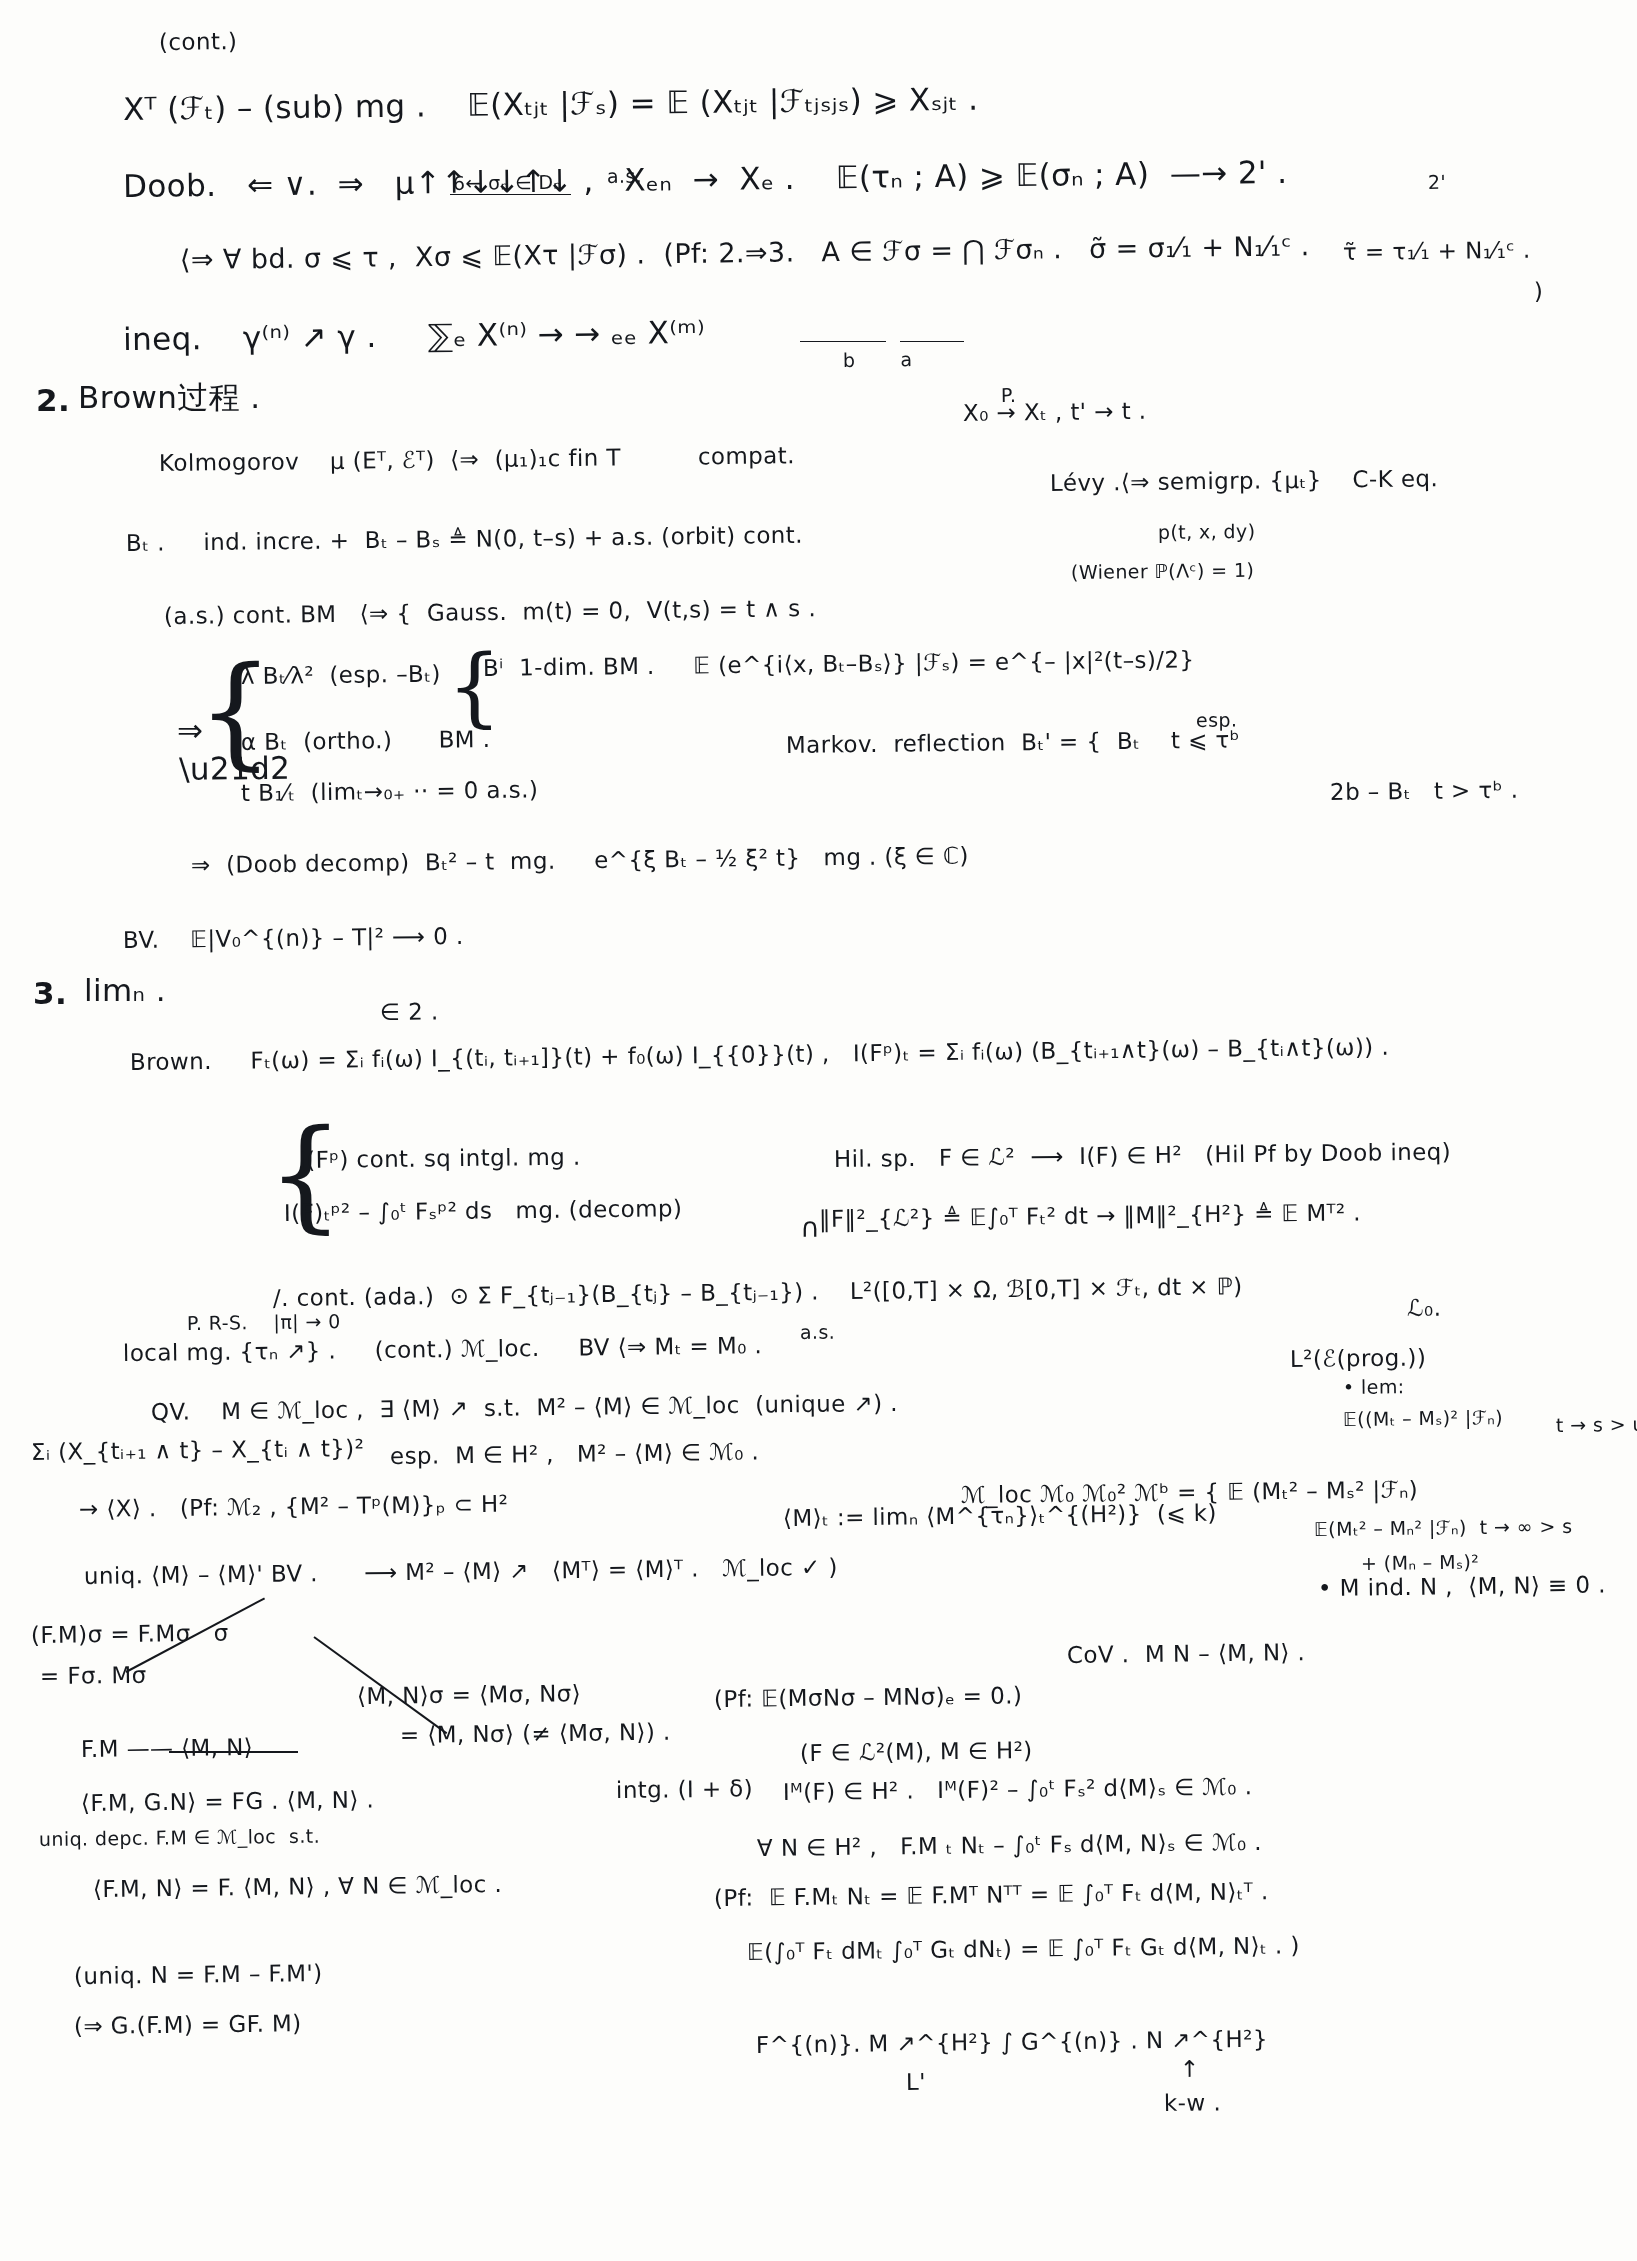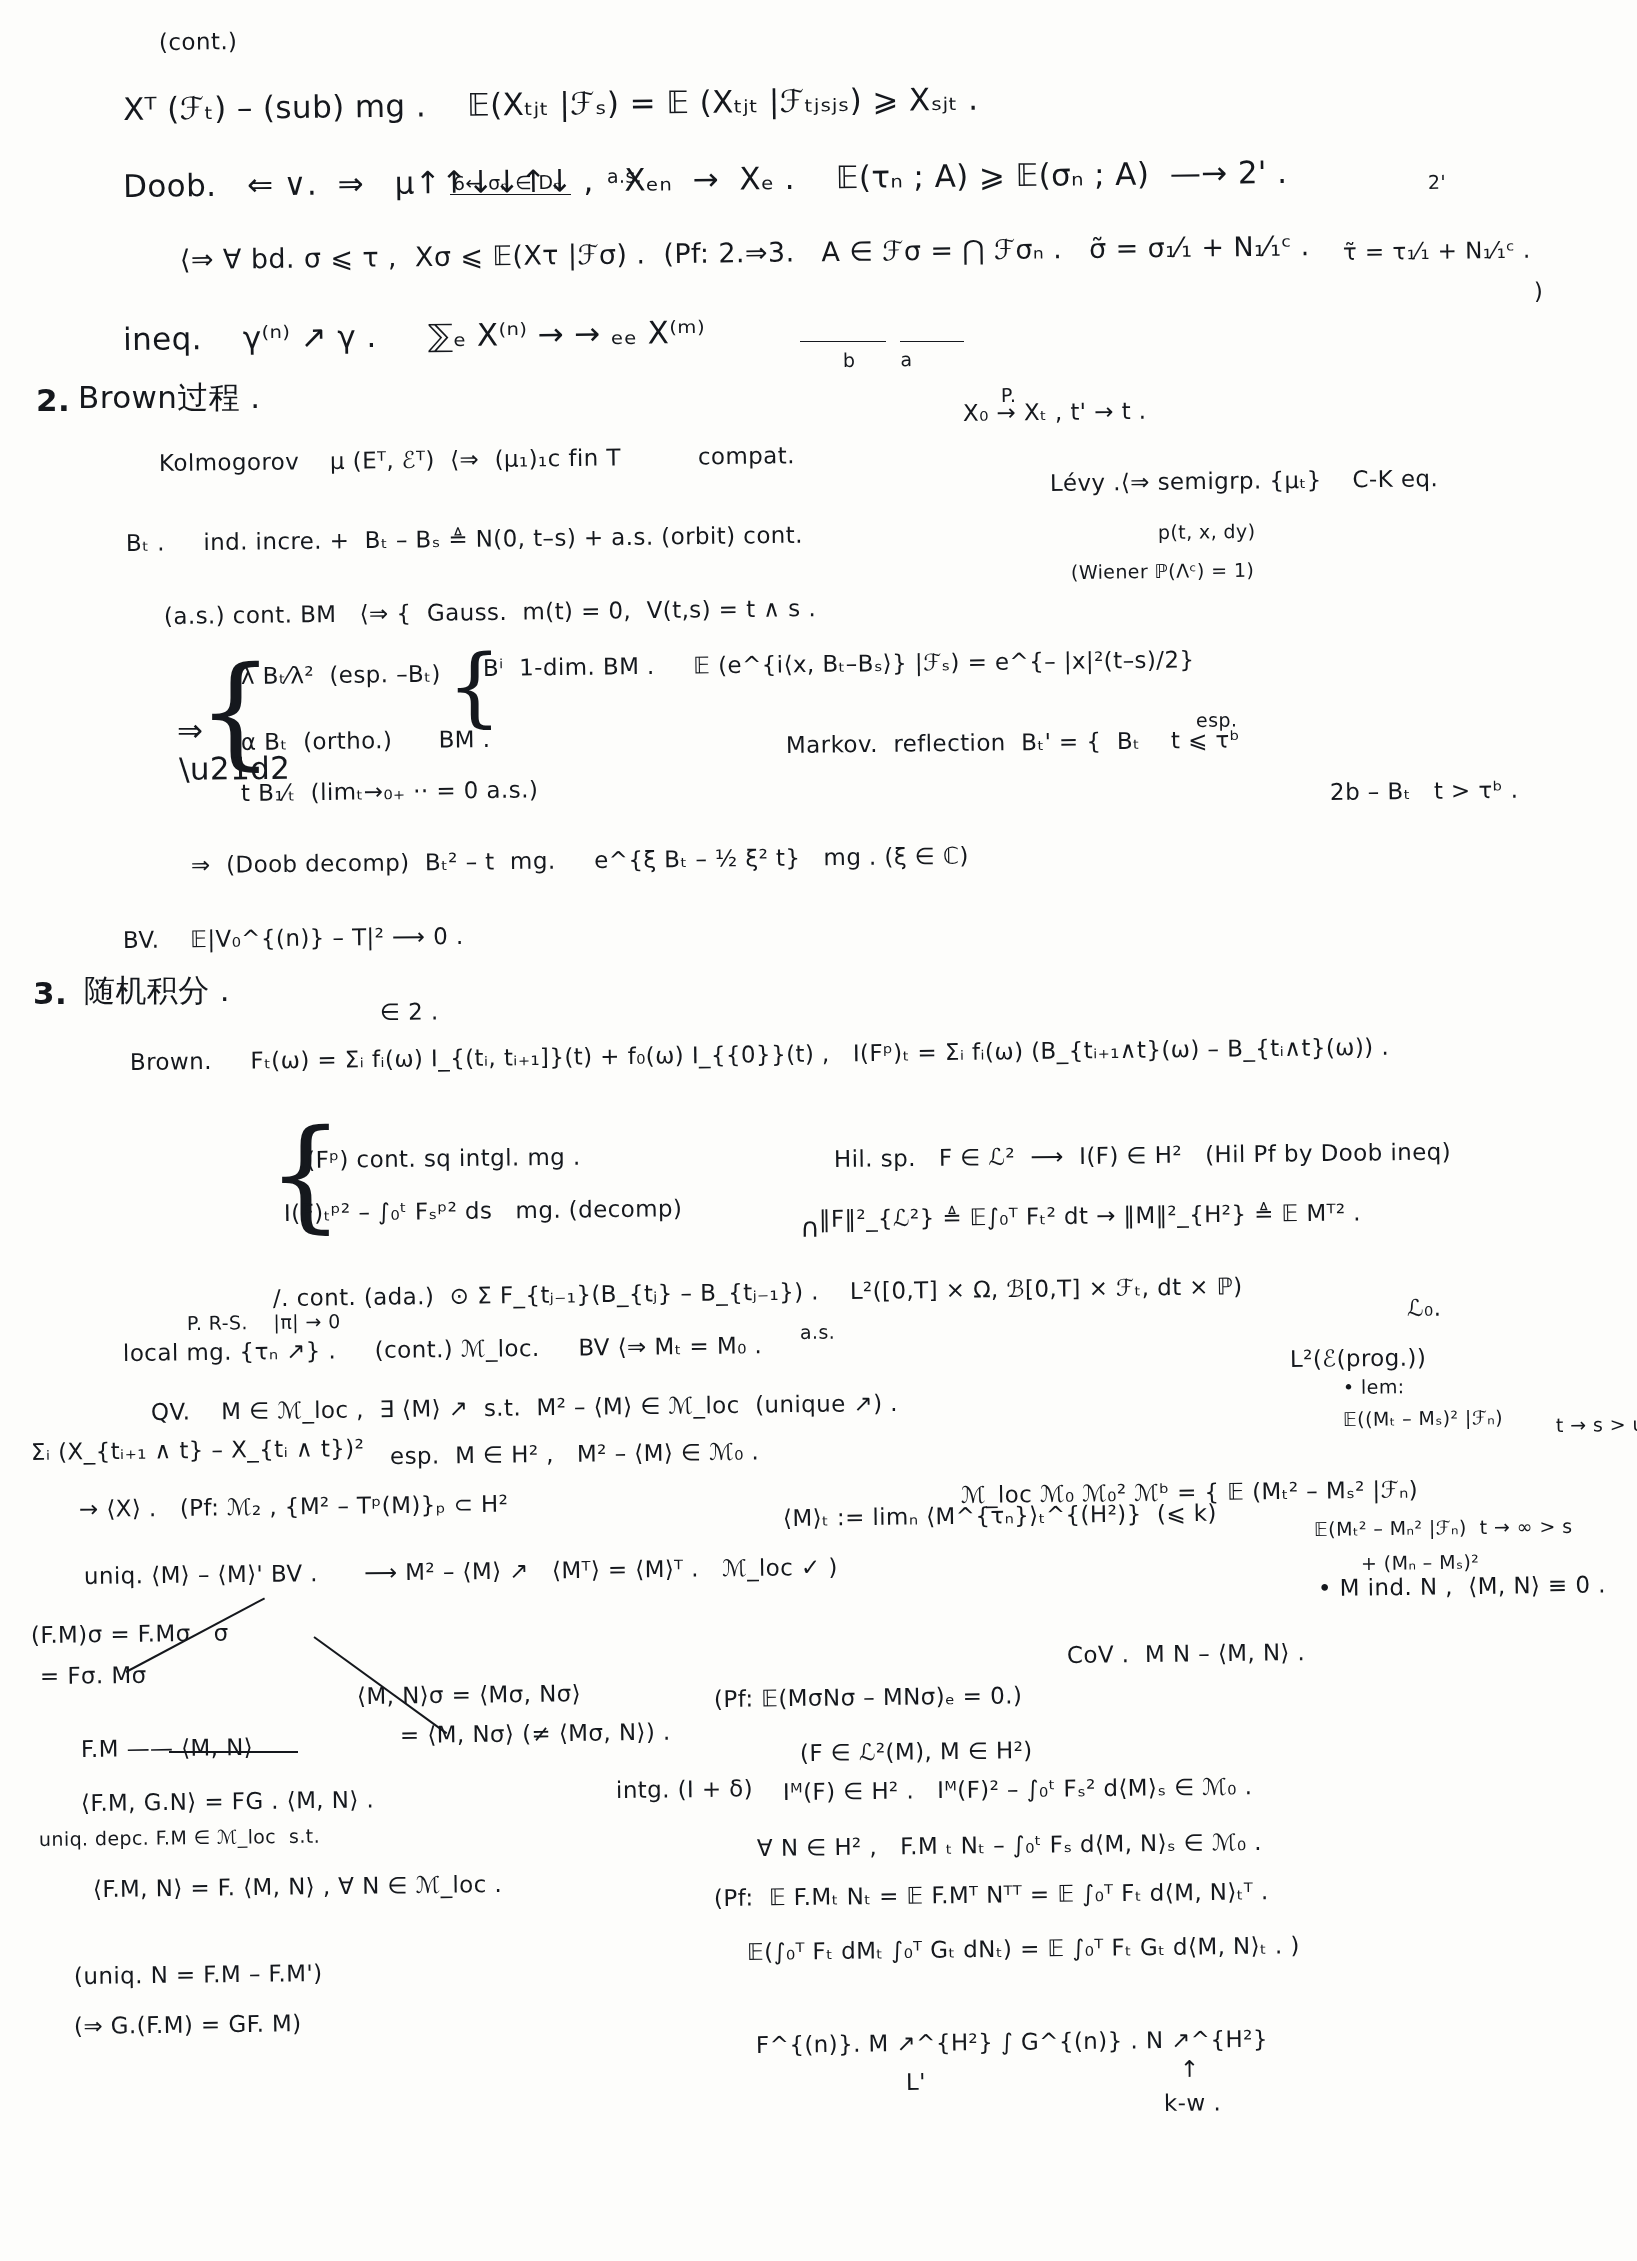--- a/index.html
+++ b/index.html
@@ -118,21 +118,21 @@
 
   <div class="hw sz-m slant" style="left:786px; top:733px;">Markov.  reflection  Bₜ' = {  Bₜ    t ⩽ τᵇ</div>
   <div class="hw sz-m slant" style="left:1330px; top:780px;">2b – Bₜ   t &gt; τᵇ .</div>
   <div class="hw sz-s slant" style="left:1196px; top:711px;">esp.</div>
 
   <div class="hw sz-m slant" style="left:191px; top:853px;">⇒  (Doob decomp)  Bₜ² – t  mg.     e^{ξ Bₜ – ½ ξ² t}   mg . (ξ ∈ ℂ)</div>
 
   <div class="hw sz-m slant" style="left:123px; top:928px;">BV.    𝔼|V₀^{(n)} – T|² ⟶ 0 .</div>
 
   <div class="hw sec-num" style="left:33px; top:977px;">3.</div>
-  <div class="hw sz-xl cn" style="left:84px; top:974px;">随机积分 .</div>
+  <div class="hw sz-xl cn" style="left:84px; top:974px;">limₙ .</div>
   <div class="hw sz-m slant" style="left:380px; top:1000px;">∈ 2 .</div>
 
   <div class="hw sz-m slant" style="left:130px; top:1050px;">Brown.     Fₜ(ω) = Σᵢ fᵢ(ω) I_{(tᵢ, tᵢ₊₁]}(t) + f₀(ω) I_{{0}}(t) ,   I(Fᵖ)ₜ = Σᵢ fᵢ(ω) (B_{tᵢ₊₁∧t}(ω) – B_{tᵢ∧t}(ω)) .</div>
 
   <div class="brace-tall" style="left:267px; top:1114px;">{</div>
   <div class="hw sz-m slant" style="left:299px; top:1148px;">I(Fᵖ) cont. sq intgl. mg .</div>
   <div class="hw sz-m slant" style="left:284px; top:1201px;">I(F)ₜᵖ² – ∫₀ᵗ Fₛᵖ² ds   mg. (decomp)</div>
 
   <div class="hw sz-m slant" style="left:834px; top:1147px;">Hil. sp.   F ∈ ℒ²  ⟶  I(F) ∈ H²   (Hil Pf by Doob ineq)</div>
   <div class="hw sz-m slant" style="left:819px; top:1207px;">‖F‖²_{ℒ²} ≜ 𝔼∫₀ᵀ Fₜ² dt → ‖M‖²_{H²} ≜ 𝔼 Mᵀ² .</div>

